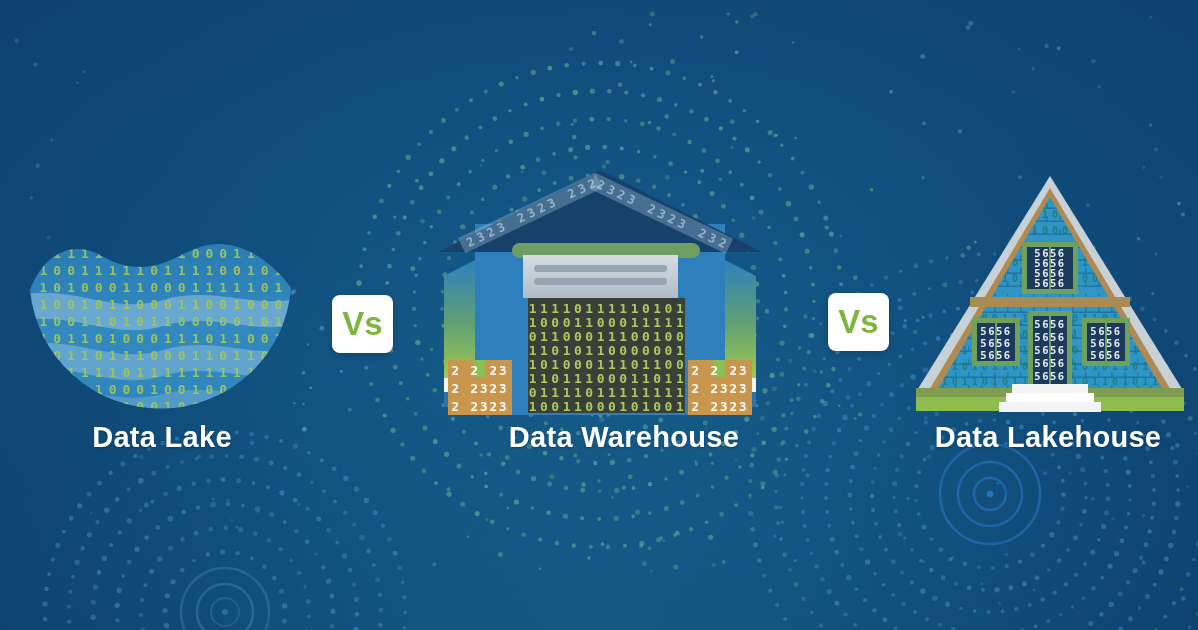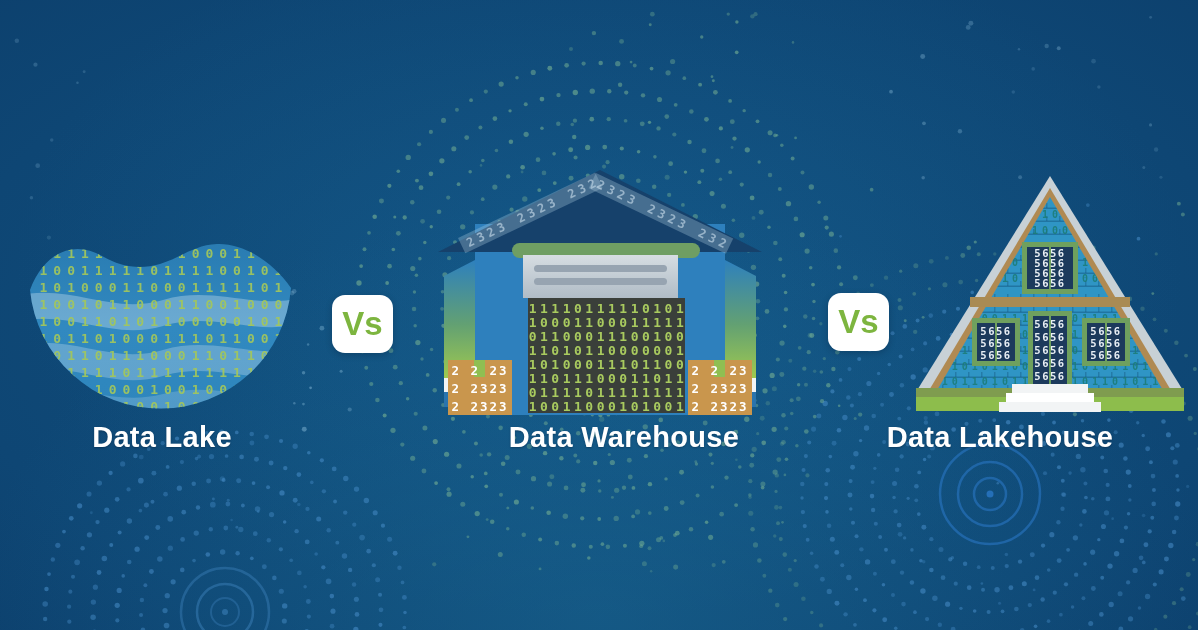--- a/index.html
+++ b/index.html
@@ -12,21 +12,21 @@
       radial-gradient(135% 135% at 50% 50%, #11517f 0%, #0e4674 40%, #0b3a66 72%, #092f56 100%);
   }
   .stage svg{position:absolute;display:block;}
   #dots{left:0;top:0;}
   .fig-label{
     position:absolute;top:421px;color:#ffffff;font-weight:bold;font-size:29px;
     letter-spacing:.3px;text-align:left;white-space:nowrap;transform:translateX(-50%);
     text-shadow:0 1px 2px rgba(0,20,40,.35);
   }
   .vs-badge{
-    position:absolute;width:61px;height:58px;background:#ffffff;border-radius:13px;
+    position:absolute;width:61px;height:58px;background:#ffffff;border-radius:8px;
     display:flex;align-items:center;justify-content:center;
     color:#7db53f;font-weight:bold;font-size:33px;letter-spacing:0;
     box-shadow:0 2px 6px rgba(0,20,40,.25);
   }
   text{font-family:"DejaVu Sans Mono",monospace;font-weight:bold;}
   .lake-row{font-size:13px;letter-spacing:6px;fill:#a3c75c;opacity:.92;}
   .door-row{font-size:13px;letter-spacing:3.5px;fill:#a9cb5f;}
   .crate-row{font-size:12.5px;letter-spacing:2px;fill:#ffffff;}
   .roof-row{font-size:12px;letter-spacing:4px;fill:#cfe2ef;opacity:.6;}
   .wall-row{font-size:10px;letter-spacing:4px;fill:#1d7d78;opacity:.9;}
@@ -1715,15 +1715,15 @@
     </g>
 
     <g>
       <rect x="6" y="218" width="268" height="9" fill="#7f9c4f"></rect>
       <rect x="6" y="227" width="268" height="14" fill="#8dbd4c"></rect>
       <rect x="102" y="214" width="76" height="9" fill="#f2f4f5"></rect>
       <rect x="96" y="223" width="88" height="9" fill="#ffffff"></rect>
       <rect x="89" y="232" width="102" height="10" fill="#f2f4f5"></rect>
     </g>
   </svg>
-  <div class="fig-label" style="left:1000px;">Data Lakehouse</div>
+  <div class="fig-label" style="left:1048px;">Data Lakehouse</div>
 
 </div>
 
 </body></html>

